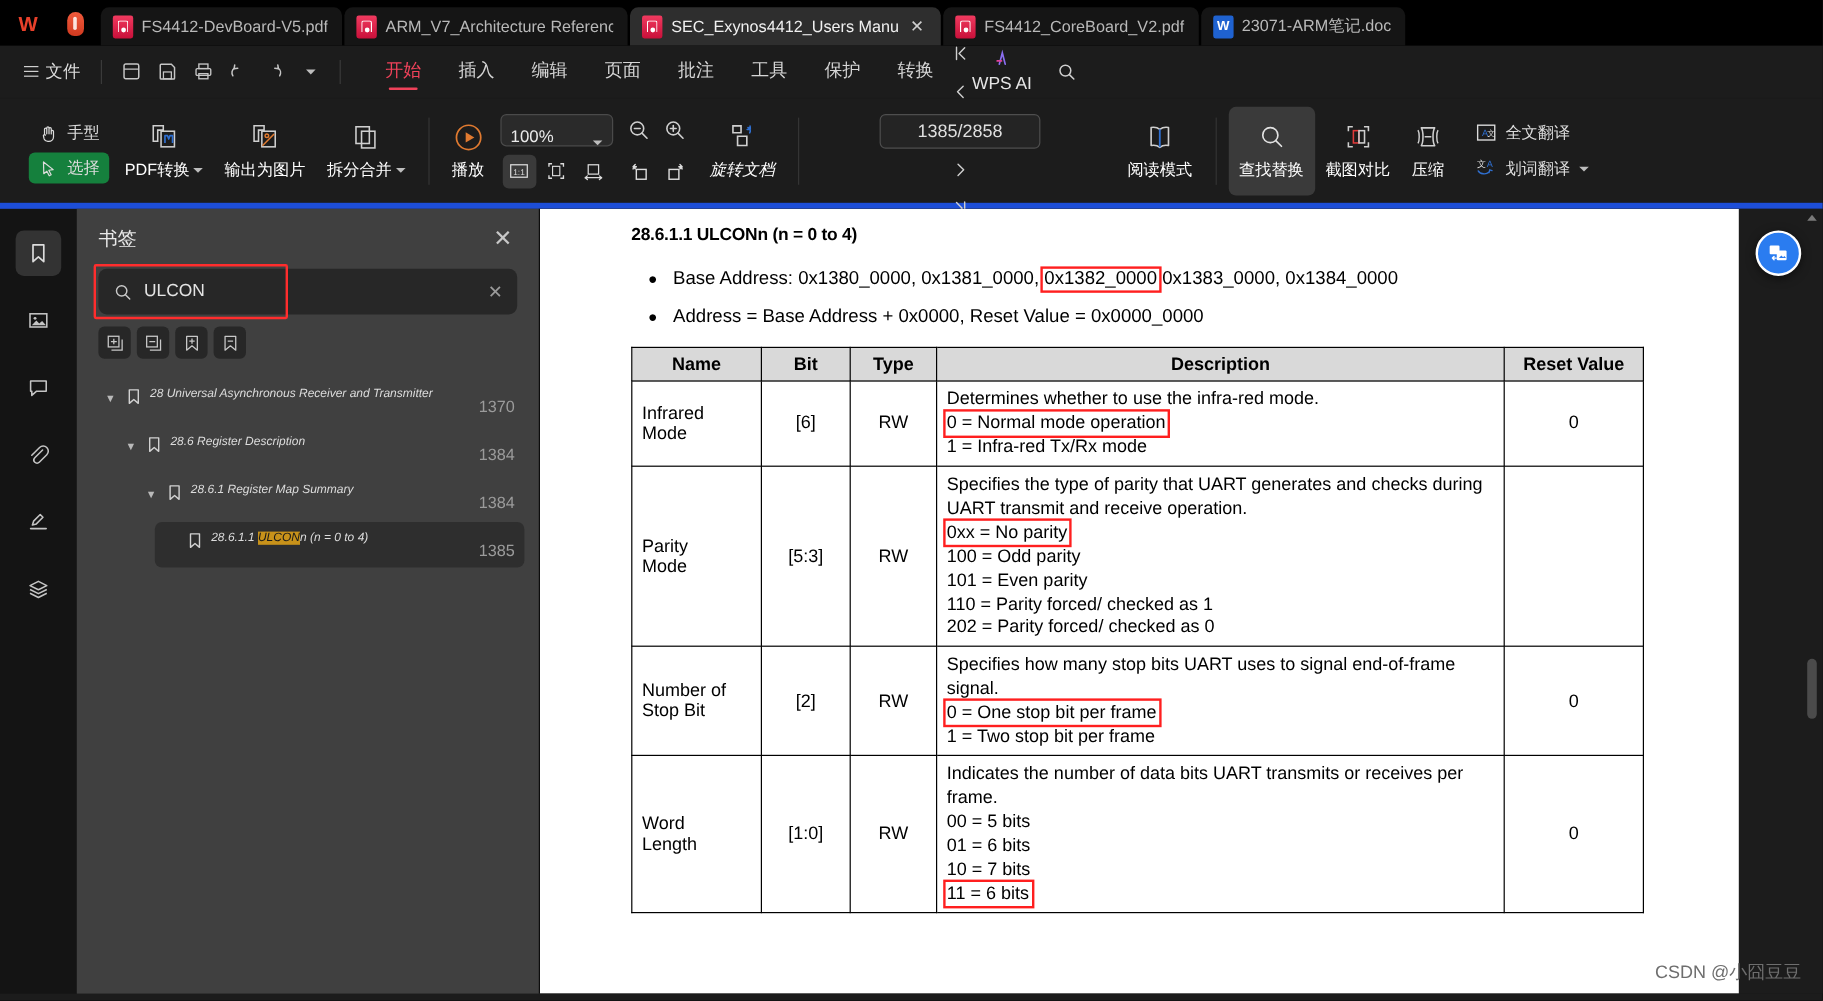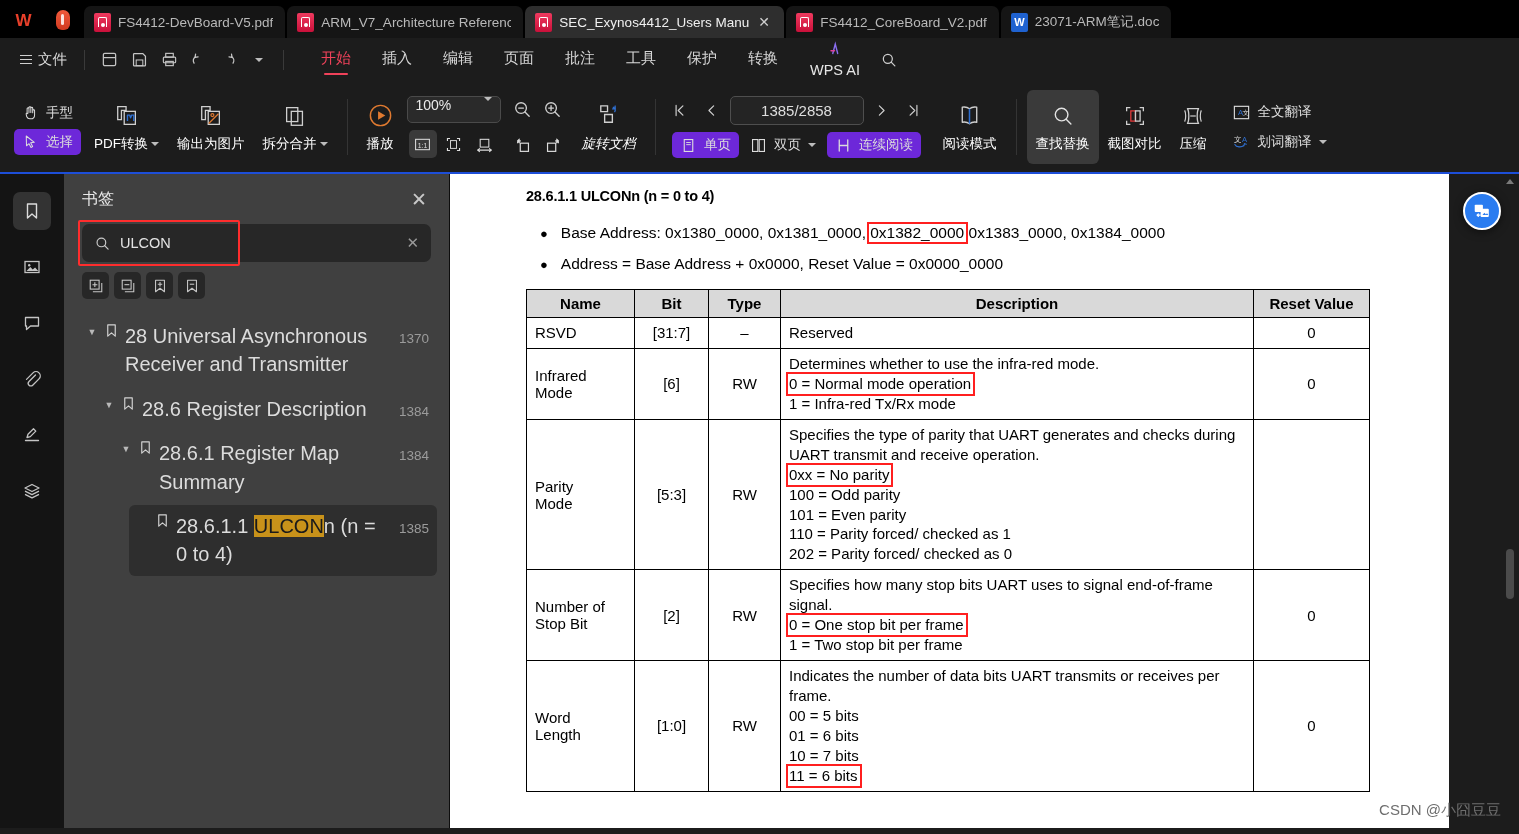--- a/index.html
+++ b/index.html
@@ -87,50 +87,50 @@
     bottom: 1px; width: 24px; height: 2.5px; background: #f0425a; border-radius: 2px;
   }
   .wpsai {
     display: flex; align-items: center; gap: 5px; color: #e6e6e6; font-size: 14.5px;
     padding: 6px 10px; border-radius: 5px; cursor: pointer; margin-left: 8px; flex-direction: column;
   }
 
   
   .toolbar {
     height: 92px; background: #1c1c1c; display: flex; align-items: center;
-    padding: 0 10px; gap: 0; border-bottom: 2px solid #1d4ed8; position: relative;
+    padding: 0 20px; gap: 0; border-bottom: 5px solid #1d4ed8; position: relative;
   }
   .tgroup { display: flex; align-items: center; height: 78px; }
   .tsep { width: 1px; height: 56px; background: #343434; margin: 0 10px; }
   .tbtn {
     display: flex; flex-direction: column; align-items: center; justify-content: center;
     gap: 5px; padding: 6px 9px; border-radius: 6px; cursor: pointer;
     color: #ffffff; font-size: 13.5px; min-width: 44px; height: 74px;
   }
   .tbtn.sel { background: #3a3a3a; }
   .tbtn .ic { height: 28px; display: flex; align-items: center; justify-content: center; }
   .tbtn .lb { white-space: nowrap; display: flex; align-items: center; gap: 3px; }
   .stackcol { display: flex; flex-direction: column; gap: 3px; padding: 0 4px; }
   .srow {
     display: flex; align-items: center; gap: 7px; color: #dcdcdc; font-size: 13.5px;
     padding: 4px 8px; border-radius: 5px; cursor: pointer;
   }
-  .srow.sel { background: #6d28d9; }
+  .srow.sel { background: #15803d; }
   .zoomsel {
     width: 94px; height: 27px; background: #2a2a2a; border: 1px solid #4a4a4a;
-    border-radius: 5px; display: flex; align-items: flex-start; justify-content: space-between;
+    border-radius: 5px; display: flex; align-items: flex-end; justify-content: space-between;
     padding: 0 8px; color: #eaeaea; font-size: 14px; cursor: pointer; gap: 24px;
   }
   .pagebox {
     width: 134px; height: 29px; background: #242424; border: 1px solid #4e4e4e;
     border-radius: 5px; display: flex; align-items: center; justify-content: center;
     color: #dfdfdf; font-size: 15px; cursor: text;
   }
   .caret { width: 0; height: 0; border-left: 4px solid transparent; border-right: 4px solid transparent; border-top: 4.5px solid #bdbdbd; }
-  .navrow { display: flex; align-items: center; gap: 4px; }
+  .navrow { display: flex; align-items: center; gap: 4px; flex-direction: column; }
   .navbtn {
     width: 28px; height: 28px; display: flex; align-items: center; justify-content: center;
     border-radius: 5px; cursor: pointer; color: #cfcfcf;
   }
   .twocol { display: flex; flex-direction: column; align-items: center; gap: 7px; }
 
   
   .body { display: flex; height: 654px; background: #1c1c1c; }
   .rail {
     width: 64px; background: #141414; display: flex; flex-direction: column;
@@ -176,21 +176,21 @@
   .tnode {
     display: flex; align-items: flex-start; gap: 6px; padding: 7px 8px; border-radius: 6px;
     cursor: pointer; margin-bottom: 2px;
   }
   .tnode.sel { background: #2e2e2e; }
   .tarrow {
     width: 12px; flex: none; color: #b9b9b9; font-size: 9px; margin-top: 5px;
     text-align: center;
   }
   .tbm { flex: none; margin-top: 1px; }
-  .ttext { flex: 1; color: #dcdcdc; font-size: 20px; line-height: 1.42; word-break: break-word; }
+  .ttext { flex: 1; color: #dcdcdc; font-size: 10px; line-height: 1.42; word-break: break-word; font-style: italic; }
   .ttext .hl { background: #c8921a; color: #1a1a1a; }
   .tpage { color: #9b9b9b; font-size: 13.5px; flex: none; margin-top: 9px; padding-left: 6px; }
 
   
   .docarea { flex: 1; background: #1c1c1c; position: relative; overflow: hidden; }
   .page {
     position: absolute; left: 0; top: 0; width: 999px; height: 654px; background: #fff;
     padding: 14px 64px 0 76px; color: #000;
   }
   .doc-h {
@@ -745,29 +745,20 @@
           <thead>
               <tr id="thead-host">
                 <th>Name</th>
                 <th>Bit</th>
                 <th>Type</th>
                 <th>Description</th>
                 <th>Reset Value</th>
               </tr>
             </thead>
           <tbody id="tbody-host">
-              <tr>
-                <td class="" style="white-space: pre-line;">RSVD</td>
-                <td class="c">[31:7]</td>
-                <td class="c">–</td>
-                <td>
-                  <span class="desc-line">Reserved</span>
-                </td>
-                <td class="c">0</td>
-              </tr>
               <tr>
                 <td class="" style="white-space: pre-line;">Infrared
 Mode</td>
                 <td class="c">[6]</td>
                 <td class="c">RW</td>
                 <td>
                   <span class="desc-line">Determines whether to use the infra-red mode.</span>
                   <span class="desc-line"><span class="mark">0 = Normal mode operation</span></span>
                   <span class="desc-line">1 = Infra-red Tx/Rx mode</span>
                 </td>

